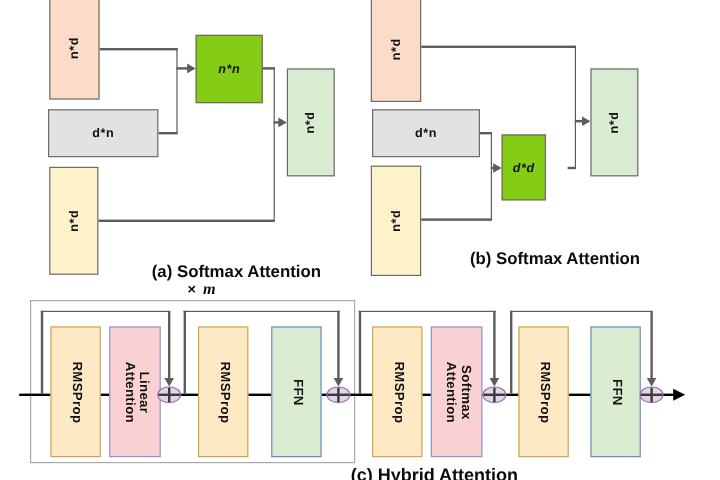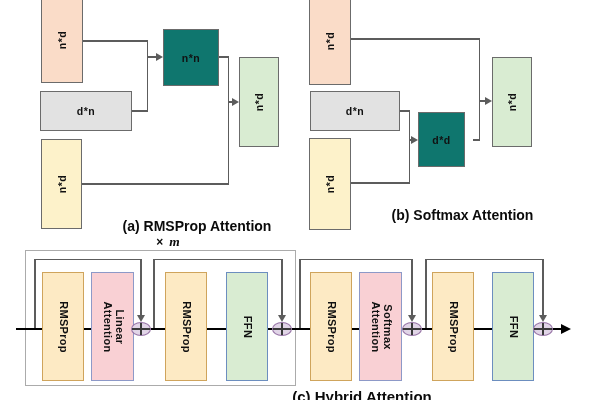--- a/index.html
+++ b/index.html
@@ -9,21 +9,21 @@
   }
   
   .mbox{position:absolute;box-sizing:border-box;border:1.4px solid #6b6b6b;z-index:3;}
   .mbox .vlab{
     position:absolute;left:50%;top:50%;transform:translate(-50%,-50%) rotate(-90deg);
     font-weight:bold;font-size:10.5px;color:#111;white-space:nowrap;letter-spacing:0.5px;
   }
   .fill-orange{background:#fadcc8;}
   .fill-gray{background:#e2e2e2;}
   .fill-yellow{background:#fdf2ca;}
-  .fill-blue{background:#0f766e;}
+  .fill-blue{background:#84cc16;font-style:italic;}
   .fill-green{background:#d9ecd2;}
   .mbox.horiz .hlab{
     position:absolute;left:50%;top:50%;transform:translate(-50%,-50%);
     font-weight:bold;font-size:10.5px;color:#111;white-space:nowrap;letter-spacing:0.5px;
   }
   
   .ln{position:absolute;background:#5c5c5c;z-index:1;}
   .arr-r{position:absolute;width:0;height:0;border-top:4.5px solid transparent;
          border-bottom:4.5px solid transparent;border-left:7px solid #5c5c5c;z-index:2;}
   .arr-d{position:absolute;width:0;height:0;border-left:4.5px solid transparent;
@@ -79,21 +79,21 @@
   </div>
   <div class="mbox fill-yellow" style="left:41px;top:139px;width:41px;height:90px;">
     <span class="vlab">n*d</span>
   </div>
   <div class="mbox horiz fill-blue" style="left:163px;top:29px;width:56px;height:57px;">
     <span class="hlab">n*n</span>
   </div>
   <div class="mbox fill-green" style="left:239px;top:57px;width:40px;height:90px;">
     <span class="vlab">n*d</span>
   </div>
-  <div class="caption cap-ab" style="left:117px;top:218px;width:160px;">(a) RMSProp Attention</div>
+  <div class="caption cap-ab" style="left:117px;top:218px;width:160px;">(a) Softmax Attention</div>
 
   <div class="ln" style="left:351px;top:38.3px;width:129px;height:1.4px;"></div>
   <div class="ln" style="left:478.6px;top:38.3px;width:1.4px;height:102px;"></div>
   <div class="ln" style="left:478.6px;top:100.3px;width:8px;height:1.4px;"></div>
   <div class="arr-r" style="left:485px;top:96.5px;"></div>
   <div class="ln" style="left:400px;top:110.3px;width:10px;height:1.4px;"></div>
   <div class="ln" style="left:408.6px;top:110.3px;width:1.4px;height:73px;"></div>
   <div class="ln" style="left:351px;top:182.3px;width:59px;height:1.4px;"></div>
   <div class="ln" style="left:408.6px;top:139.3px;width:4px;height:1.4px;"></div>
   <div class="arr-r" style="left:411px;top:135.5px;"></div>
@@ -101,21 +101,21 @@
 
   <div class="mbox fill-orange" style="left:309px;top:-4px;width:42px;height:89px;">
     <span class="vlab">n*d</span>
   </div>
   <div class="mbox horiz fill-gray" style="left:310px;top:91px;width:90px;height:40px;">
     <span class="hlab">d*n</span>
   </div>
   <div class="mbox fill-yellow" style="left:309px;top:138px;width:42px;height:92px;">
     <span class="vlab">n*d</span>
   </div>
-  <div class="mbox horiz fill-blue" style="left:418px;top:112px;width:47px;height:55px;">
+  <div class="mbox horiz fill-blue" style="left:418px;top:112px;width:37px;height:55px;">
     <span class="hlab">d*d</span>
   </div>
   <div class="mbox fill-green" style="left:492px;top:57px;width:40px;height:90px;">
     <span class="vlab">n*d</span>
   </div>
   <div class="caption cap-ab" style="left:380px;top:207px;width:165px;">(b) Softmax Attention</div>
 
   <div class="multiplier" style="left:148px;top:232px;width:40px;">
     <span class="times">×</span><span class="mvar">m</span>
   </div>

